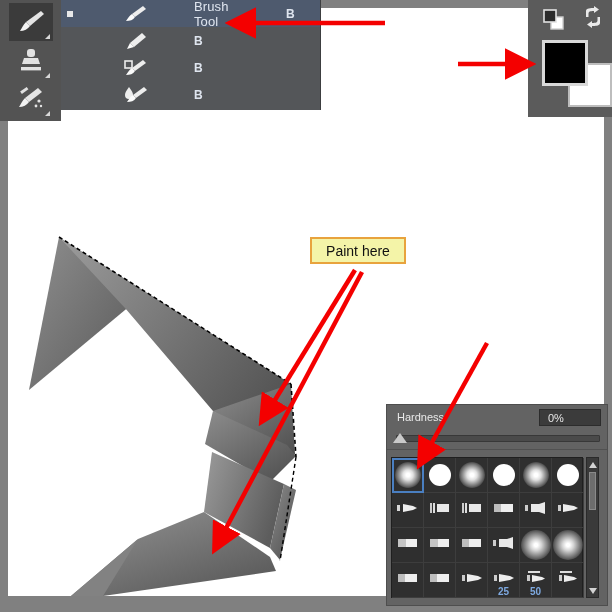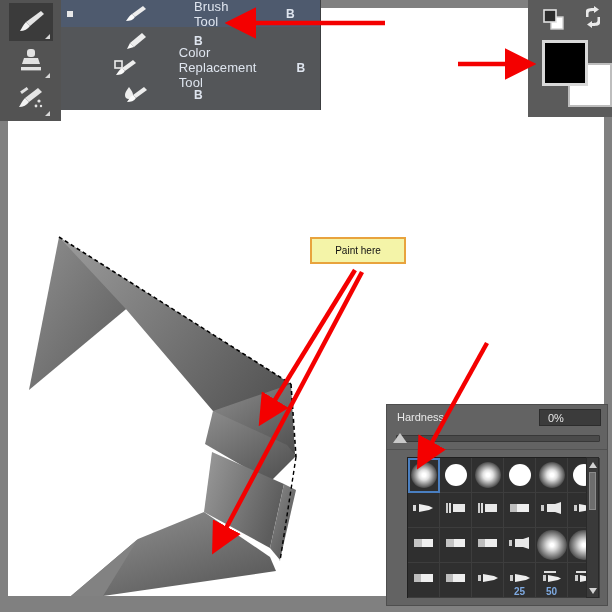--- a/index.html
+++ b/index.html
@@ -69,21 +69,21 @@
   .hardval{position:absolute;left:8px;top:2px;color:#e6e6e6;font-size:11px;}
   .slidertrack{position:absolute;left:9px;top:30px;width:204px;height:7px;
     background:#4a4a4a;border:1px solid #383838;box-sizing:border-box;
     border-radius:1px;}
   .sliderthumb{position:absolute;left:6px;top:28px;width:0;height:0;
     border-left:7px solid transparent;border-right:7px solid transparent;
     border-bottom:10px solid #c9c9c9;}
   .divline{position:absolute;left:0;top:44px;width:100%;height:1px;background:#515151;}
 
   .grid{
-    position:absolute;left:20px;top:52px;width:192px;height:141px;
+    position:absolute;left:4px;top:52px;width:192px;height:141px;
     background:#2f2f2f;border:1px solid #1f1f1f;box-sizing:border-box;
     display:grid;grid-template-columns:repeat(6,32px);grid-template-rows:repeat(4,35px);
   }
   .cell{position:relative;border-right:1px solid #3d3d3d;border-bottom:1px solid #3d3d3d;
         display:flex;align-items:center;justify-content:center;overflow:hidden;}
   .cell.sel{outline:2px solid #4a7fc1;outline-offset:-2px;}
   .csize{position:absolute;bottom:0px;left:0;width:100%;text-align:center;
          color:#7ea9e0;font-size:10px;font-weight:bold;}
 
   
@@ -100,21 +100,21 @@
   .sbup{top:1px;} .sbdn{bottom:1px;}
   .sbthumb{position:absolute;left:2px;top:14px;width:7px;height:38px;
     background:#6d6d6d;border:1px solid #8a8a8a;box-sizing:border-box;}
 
   
   .anno{position:absolute;left:0;top:0;width:612px;height:612px;pointer-events:none;}
   .callout{
     position:absolute;left:310px;top:237px;width:96px;height:27px;
     background:#f4f4a8;border:2px solid #e8a33d;box-sizing:border-box;
     display:flex;align-items:center;justify-content:center;
-    color:#111;font-size:10px;
+    color:#111;font-size:14px;
   }
 </style>
 </head>
 <body>
 
 <div id="root">
 
   <div class="canvas">
     <svg class="art" viewBox="0 0 596 588">
       <defs>
@@ -219,21 +219,20 @@
 
     <div class="fitem">
       <span class="fmark"></span>
       <span class="ficon">
         <svg width="26" height="20" viewBox="0 0 26 20">
           <rect x="2" y="3" width="7" height="7" fill="none" stroke="#ededed" stroke-width="1.6"></rect>
           <path d="M20 2 L23 5 L12 13 L9 10 Z" fill="#ededed"></path>
           <path d="M9 10 L12 13 C10 16 7 17 3 17 C5 14 6 12 9 10 Z" fill="#fbfbfb"></path>
         </svg>
       </span>
-      <span class="flabel">Color Replacement Tool</span>
       <span class="fkey">B</span>
     </div>
 
     <div class="fitem">
       <span class="fmark"></span>
       <span class="ficon">
         <svg width="26" height="20" viewBox="0 0 26 20">
           <path d="M6 2 C9 6 10 8 10 10 A4 4 0 0 1 2 10 C2 8 3 6 6 2 Z" fill="#ededed"></path>
           <path d="M21 2 L24 5 L13 13 L10 10 Z" fill="#ededed"></path>
           <path d="M10 10 L13 13 C11 16 8 17 4 17 C6 14 7 12 10 10 Z" fill="#fbfbfb"></path>

